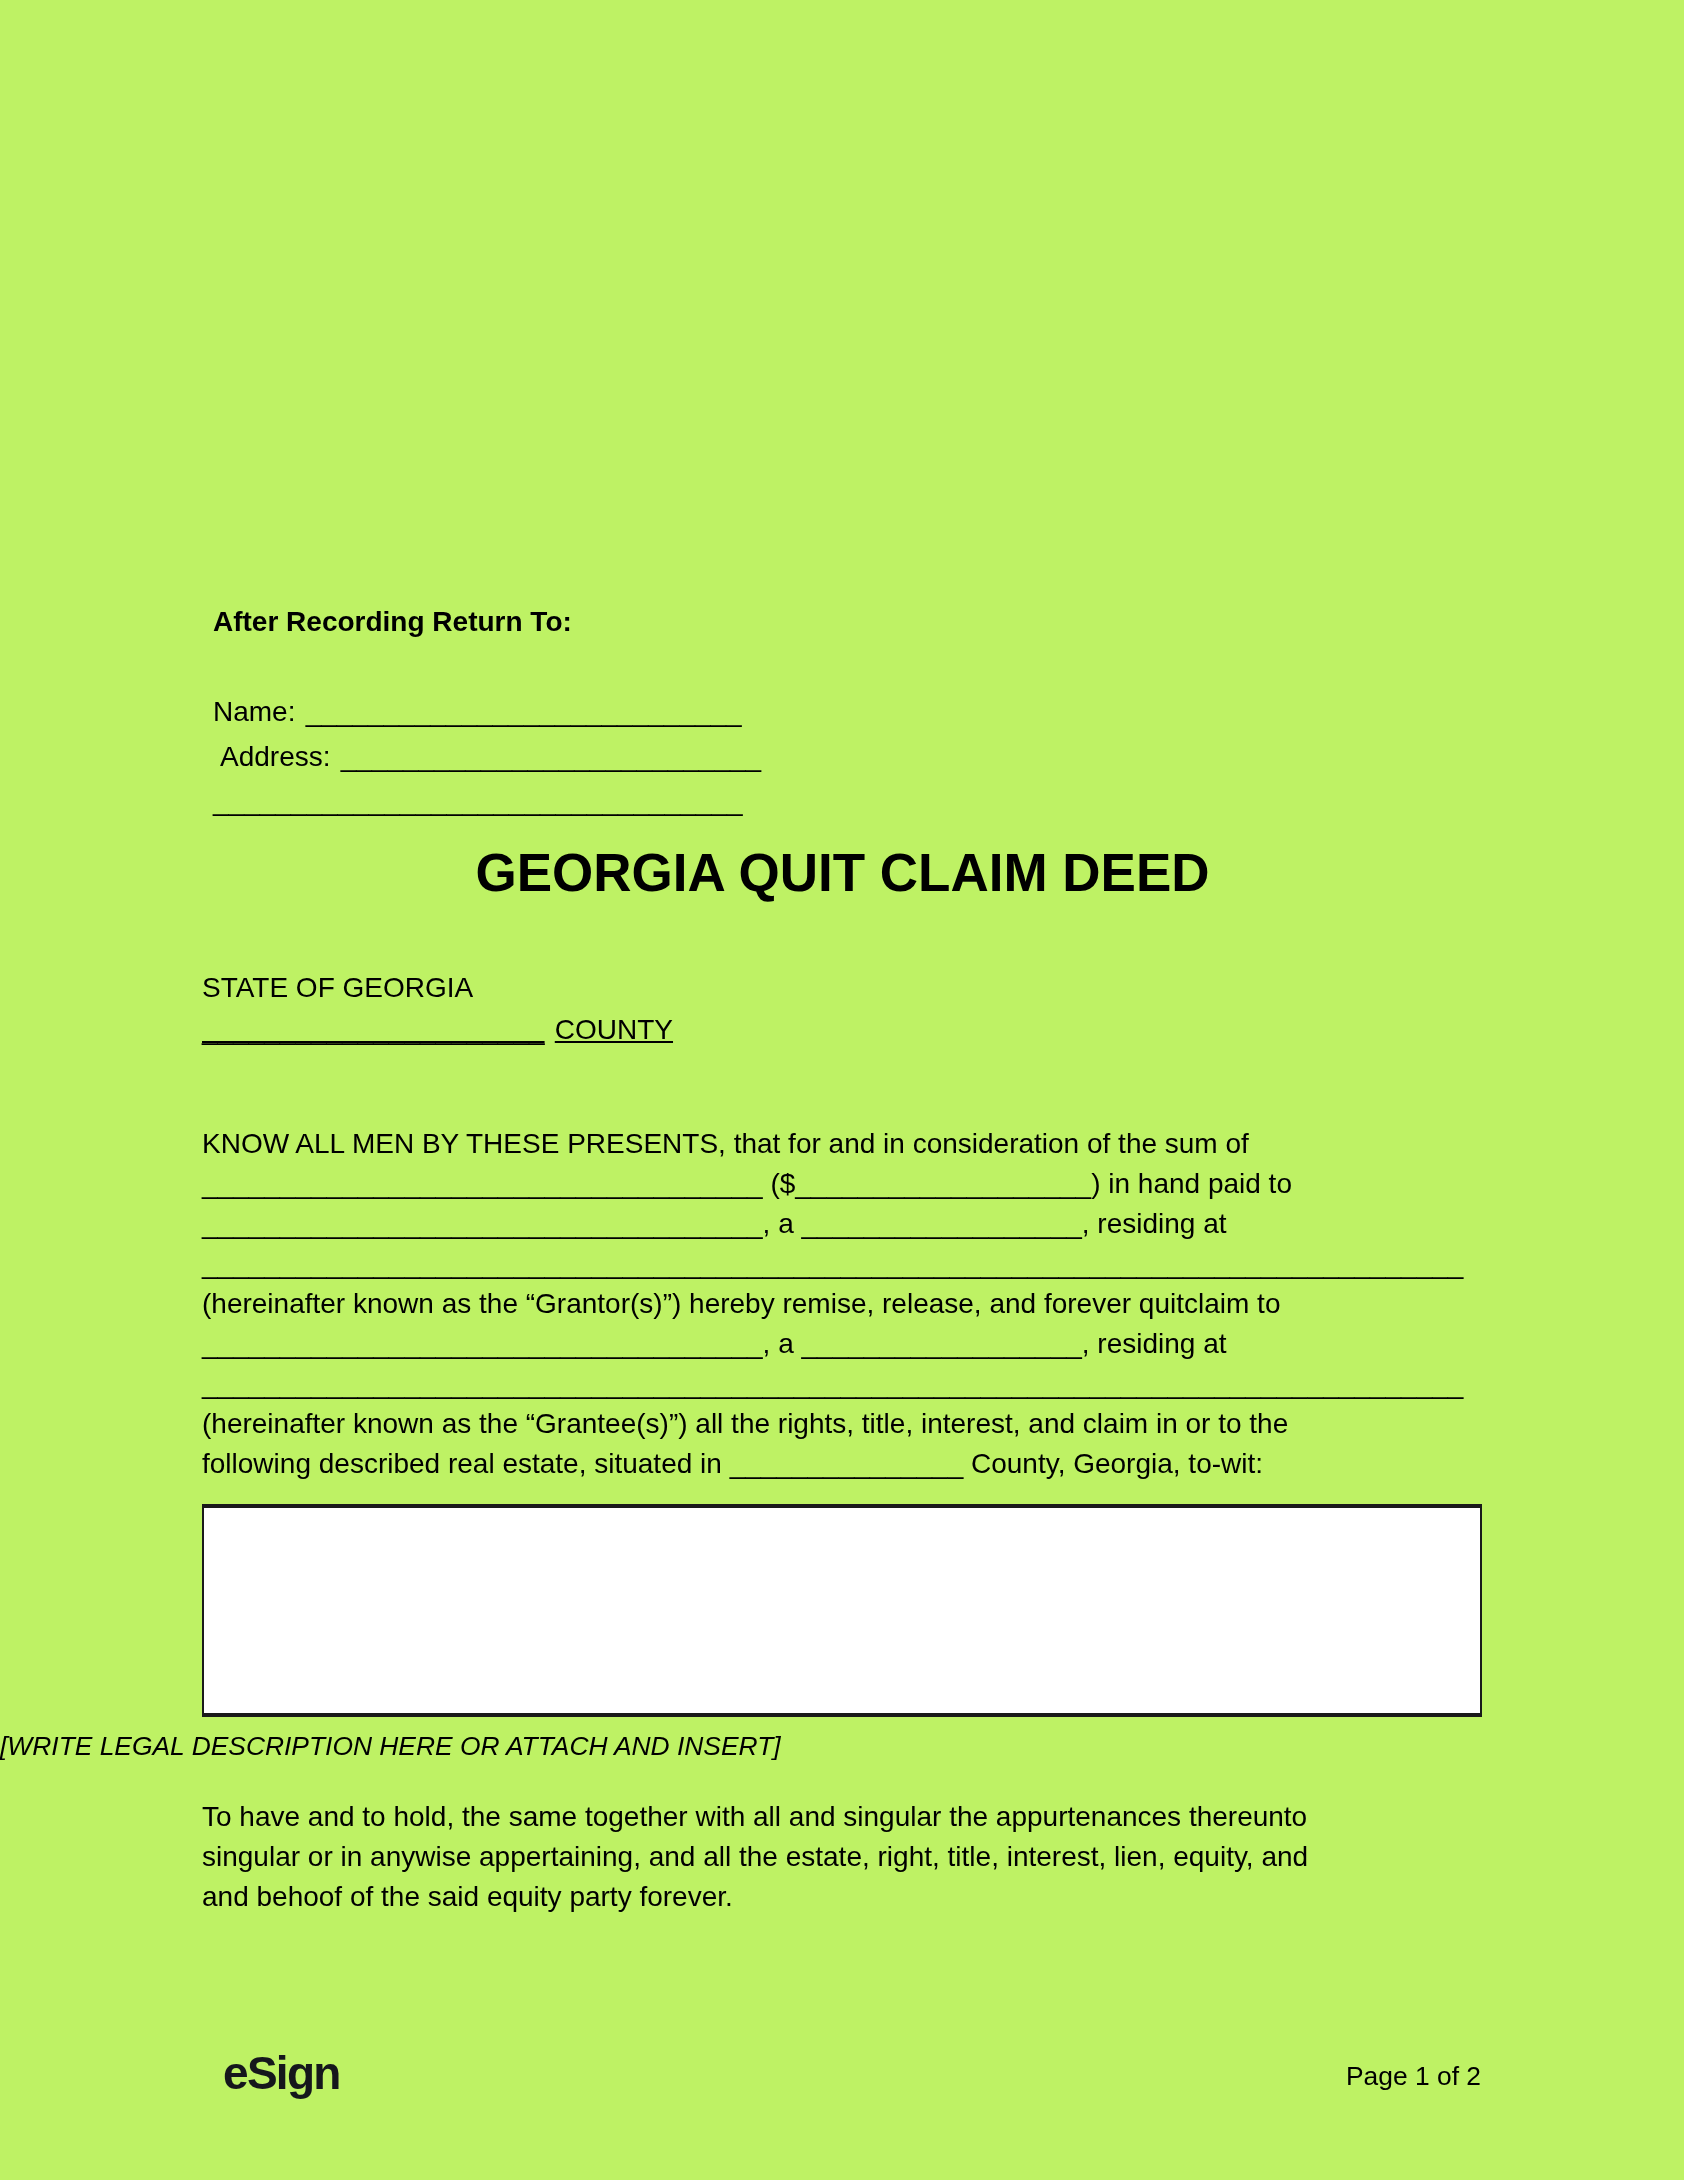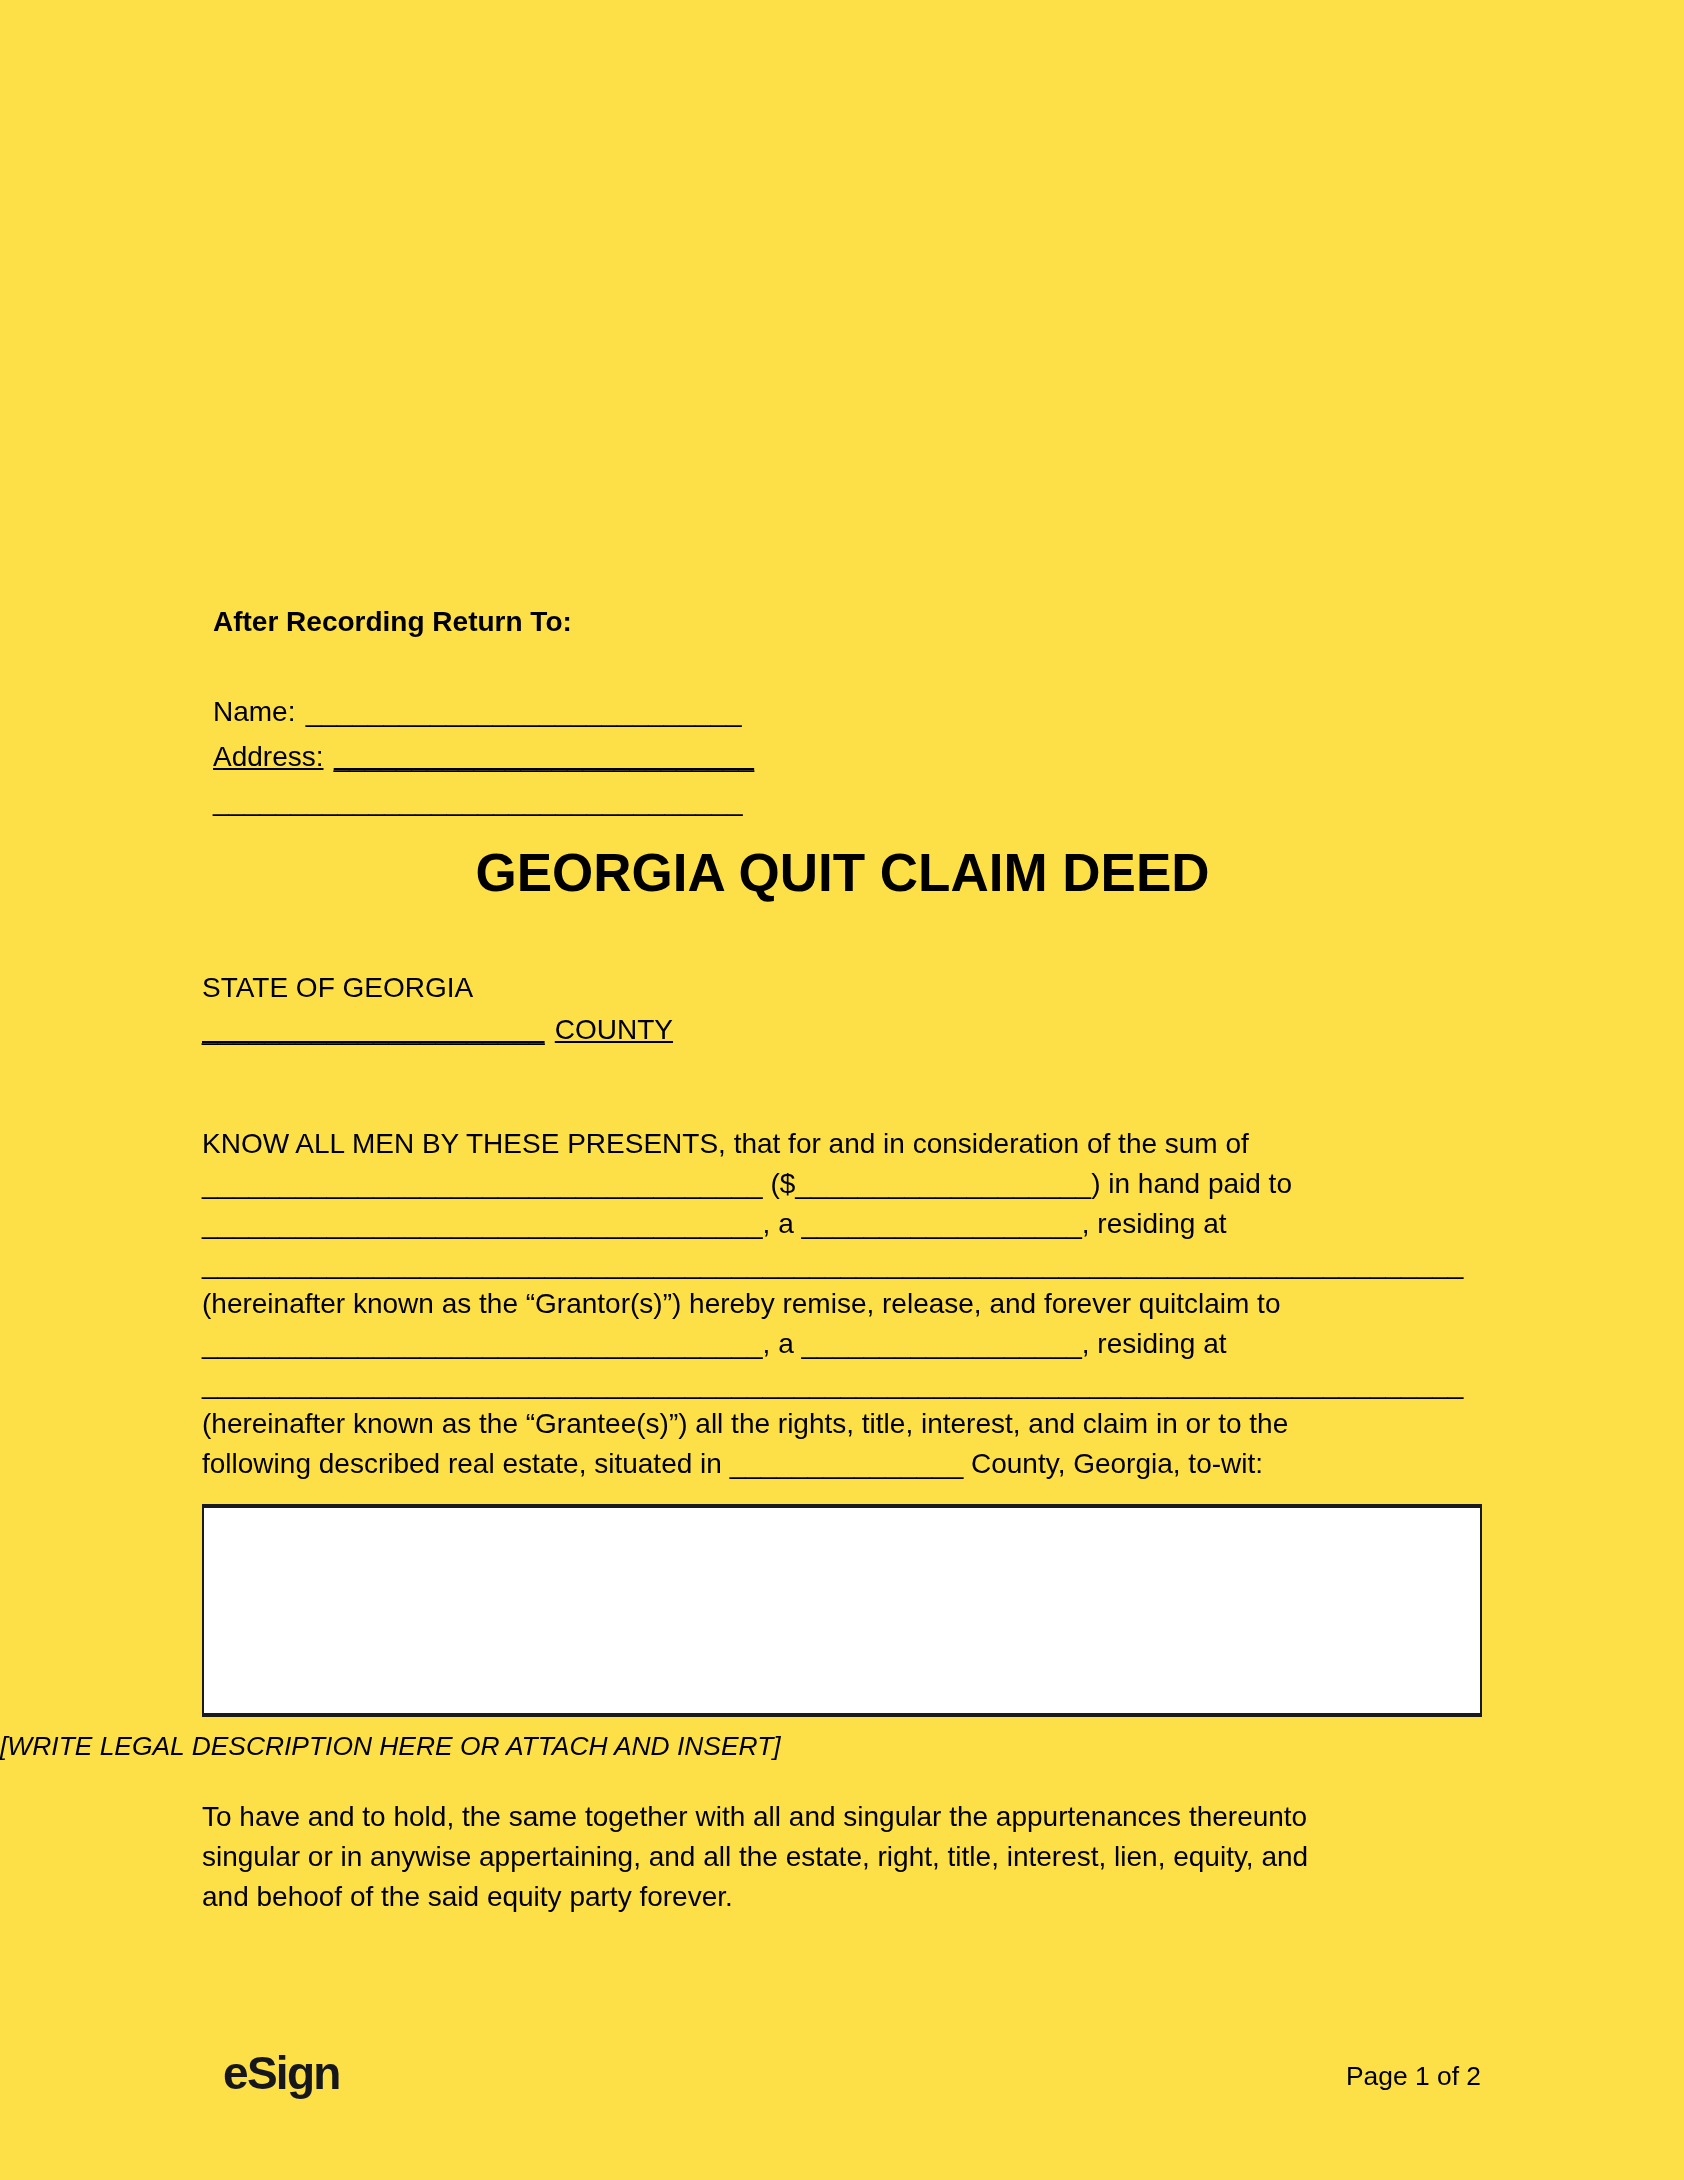--- a/index.html
+++ b/index.html
@@ -1,31 +1,31 @@
 <!DOCTYPE html>
 <html style="font-size:13.6px"><head>
 <meta charset="utf-8">
 <style>
   * { margin: 0; padding: 0; box-sizing: border-box; }
   html, body { background: #e8e8e8; }
   .page {
     position: relative;
     width: 1685px;
     height: 2181px;
-    background: #fde047;
+    background: #bef264;
     color: #000000;
     font-family: "Liberation Sans", "DejaVu Sans", sans-serif;
     font-size: 28px;
     overflow: hidden;
   }
   .abs { position: absolute; white-space: nowrap; }
 
   #return-heading { left: 213px; top: 606px; font-weight: bold; }
   #name-row      { left: 213px; top: 696px; }
-  #address-row   { left: 213px; top: 741px; text-decoration: underline; }
+  #address-row   { left: 220px; top: 741px; }
   #extra-row     { left: 213px; top: 785px; }
   .blank { letter-spacing: 0; }
   .row-blank { margin-left: 10.2px; }
 
   #doc-title {
     left: 0; top: 842px;
     width: 100%;
     text-align: center;
     font-weight: bold;
     font-size: 53px;

